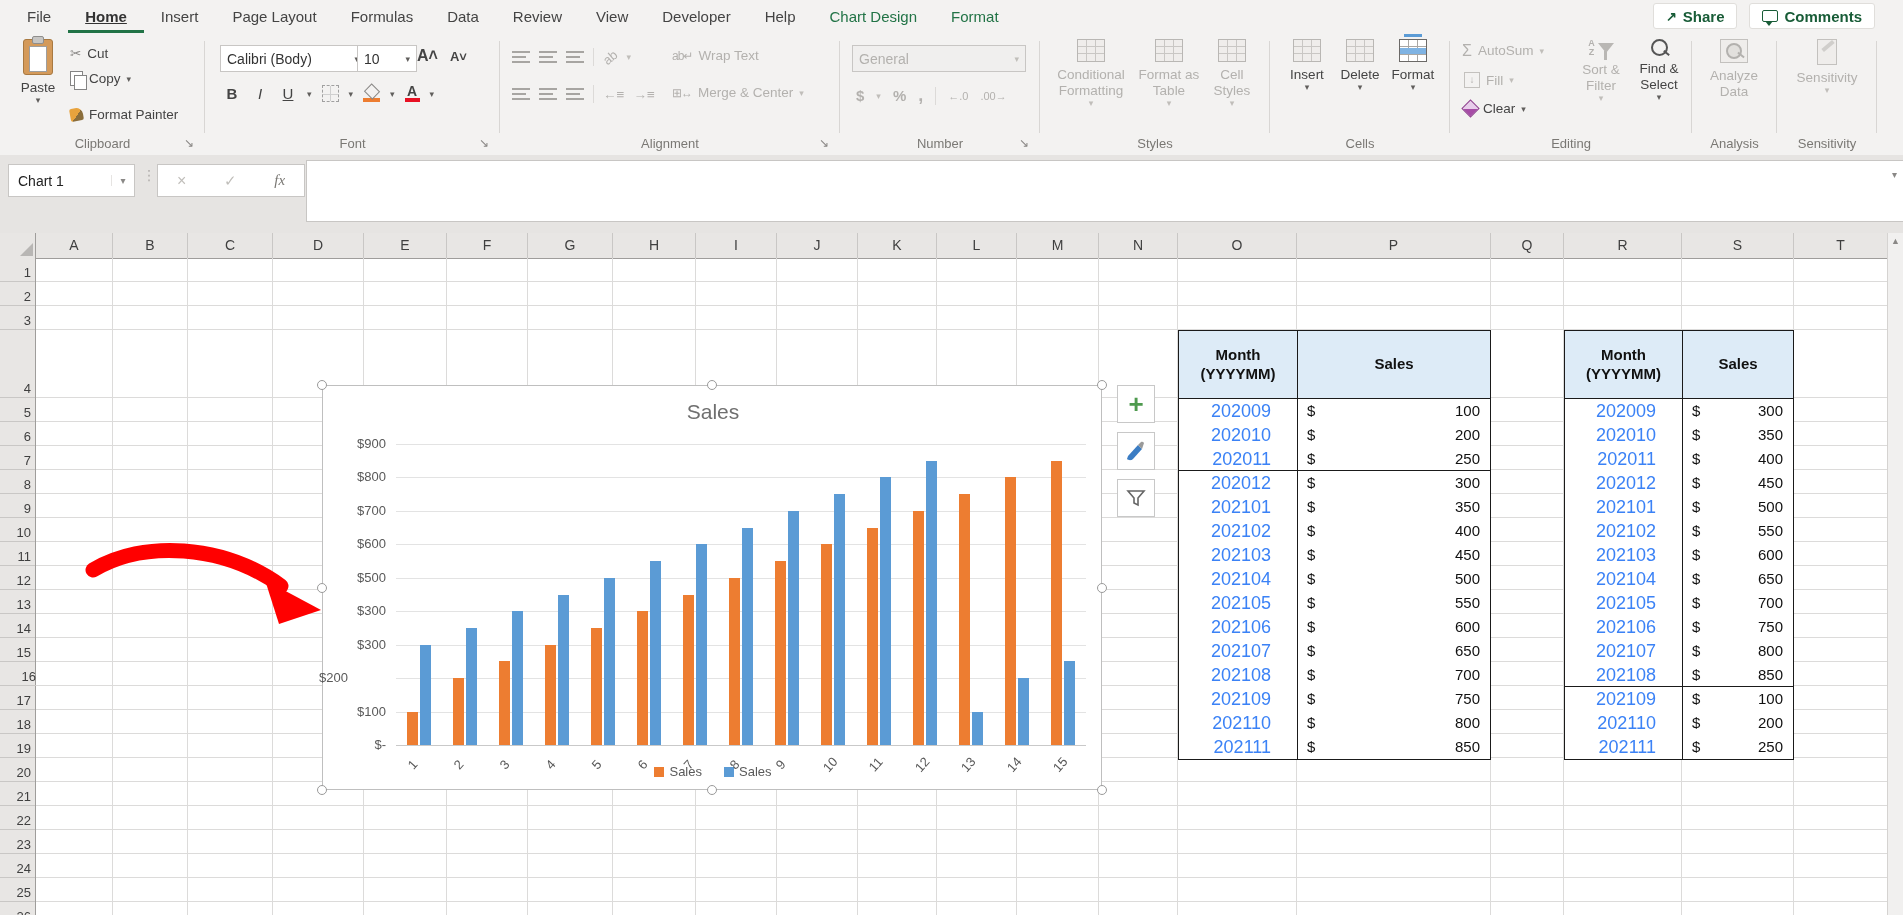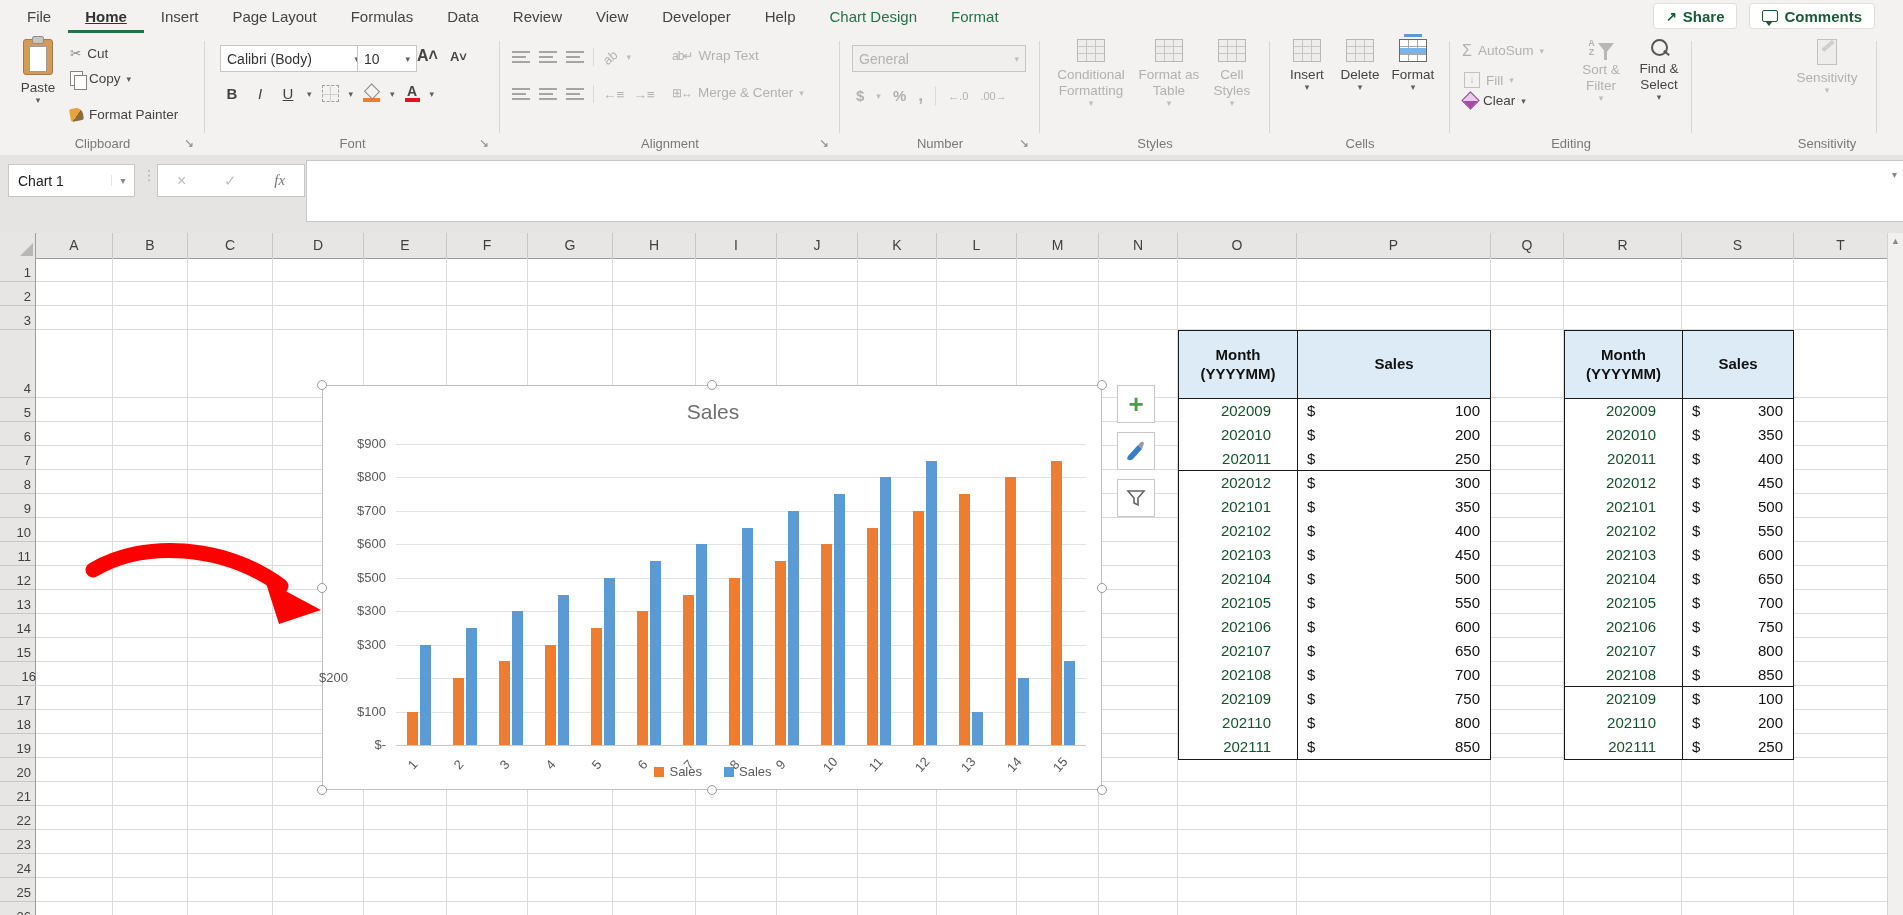--- a/index.html
+++ b/index.html
@@ -103,21 +103,21 @@
   .vline{position:absolute;top:25px;bottom:0;width:1px;background:#dcdbda;}
   .hline{position:absolute;left:36px;width:1852px;height:1px;background:#dcdbda;}
   #vscroll{position:absolute;right:0;top:0;width:15px;bottom:0;background:#f1f0ef;border-left:1px solid #d5d3d1;}
   #vscroll .up{display:block;text-align:center;color:#8a8886;font-size:9px;padding-top:3px;}
   
   .dtable{position:absolute;background:#fff;border:1px solid #1a1a1a;box-sizing:border-box;z-index:4;}
   .dt-head{display:flex;height:68px;background:#DDEBF7;border-bottom:1px solid #1a1a1a;box-sizing:border-box;}
   .dt-head .hc{display:flex;flex-direction:column;align-items:center;justify-content:center;font-weight:bold;font-size:15px;color:#111;line-height:1.25;box-sizing:border-box;}
   .dt-row{display:flex;height:24px;box-sizing:border-box;}
   .dt-row.divide{border-bottom:1px solid #1a1a1a;}
-  .mc{box-sizing:border-box;font-size:15px;color:#14532d;text-align:right;padding-right:26px;line-height:24px;}
+  .mc{box-sizing:border-box;font-size:18px;color:#3b82f6;text-align:right;padding-right:26px;line-height:24px;}
   .sc{box-sizing:border-box;border-left:1px solid #1a1a1a;display:flex;justify-content:space-between;font-size:15px;color:#111;line-height:24px;padding:0 10px 0 9px;}
   
   #chart{position:absolute;left:322px;top:385px;width:780px;height:405px;background:#fff;border:1px solid #bfbfbf;box-sizing:border-box;z-index:4;}
   #chart-title{position:absolute;top:14px;left:0;width:780px;text-align:center;font-size:21px;color:#6f6f6f;}
   .gline{position:absolute;height:1px;background:#e3e3e3;}
   .gline.base{background:#c9c9c9;}
   .ylab{position:absolute;text-align:right;font-size:13px;color:#595959;width:52px;}
   .xlab{position:absolute;font-size:13px;color:#595959;transform:rotate(-48deg);transform-origin:center;}
   .bar{position:absolute;}
   #legend{position:absolute;left:0;width:780px;display:flex;justify-content:center;gap:22px;font-size:13px;color:#595959;align-items:center;}
@@ -317,21 +317,21 @@
       <div class="smallrow dis" style="left:12px;top:10px">
         <span class="ic-sum">Σ</span>
         <span>AutoSum</span>
         <span class="caret">▾</span>
       </div>
       <div class="smallrow dis" style="left:14px;top:39px">
         <span class="ic-filldn">↓</span>
         <span>Fill</span>
         <span class="caret">▾</span>
       </div>
-      <div class="smallrow" style="left:14px;top:60px">
+      <div class="smallrow" style="left:14px;top:68px">
         <span class="ic-eraser"></span>
         <span>Clear</span>
         <span class="caret">▾</span>
       </div>
       <div class="bigbtn dis" style="left:126px;width:50px">
         <span class="bic" style="display:flex;align-items:center;gap:3px">
           <span class="ic-az">
               <span>A</span>
               <span>Z</span>
             </span>
@@ -342,20 +342,28 @@
       </div>
       <div class="bigbtn" style="left:184px;width:50px">
         <span class="bic ic-mag"></span>
         <span>Find &amp; Select</span>
         <span class="caret">▾</span>
       </div>
       <div class="glabel">Editing</div>
       <div class="sep" style="right:0"></div>
     </div>
 
+    <div class="rgroup" style="left:1692px;width:85px">
+      <div class="bigbtn dis" style="left:12px;width:60px">
+        <span class="bic ic-anl"></span>
+        <span>Analyze Data</span>
+      </div>
+      <div class="glabel">Analysis</div>
+      <div class="sep" style="right:0"></div>
+    </div>
 
     <div class="rgroup" style="left:1777px;width:100px">
       <div class="bigbtn dis" style="left:18px;width:64px">
         <span class="bic ic-sens"></span>
         <span>Sensitivity</span>
         <span class="caret">▾</span>
       </div>
       <div class="glabel">Sensitivity</div>
       <div class="sep" style="right:0"></div>
     </div>

